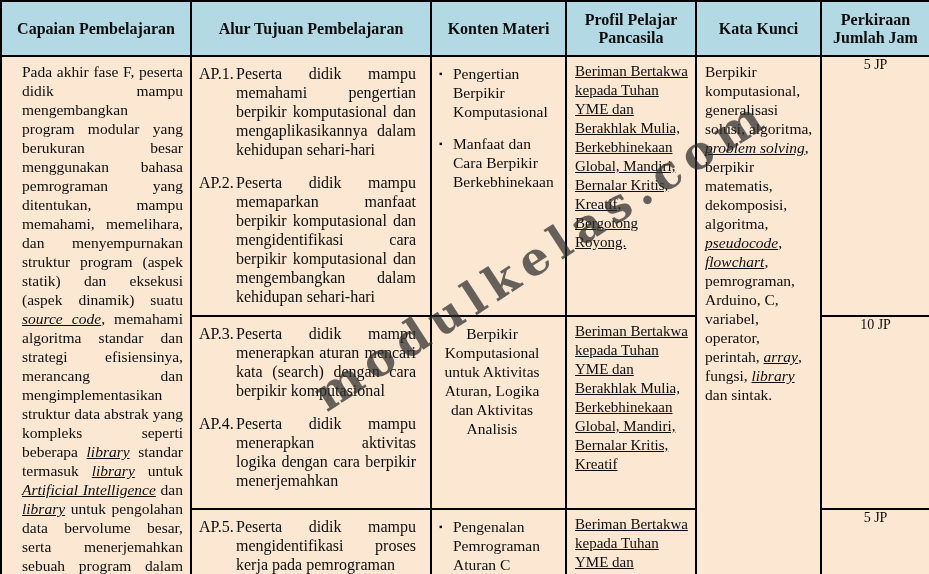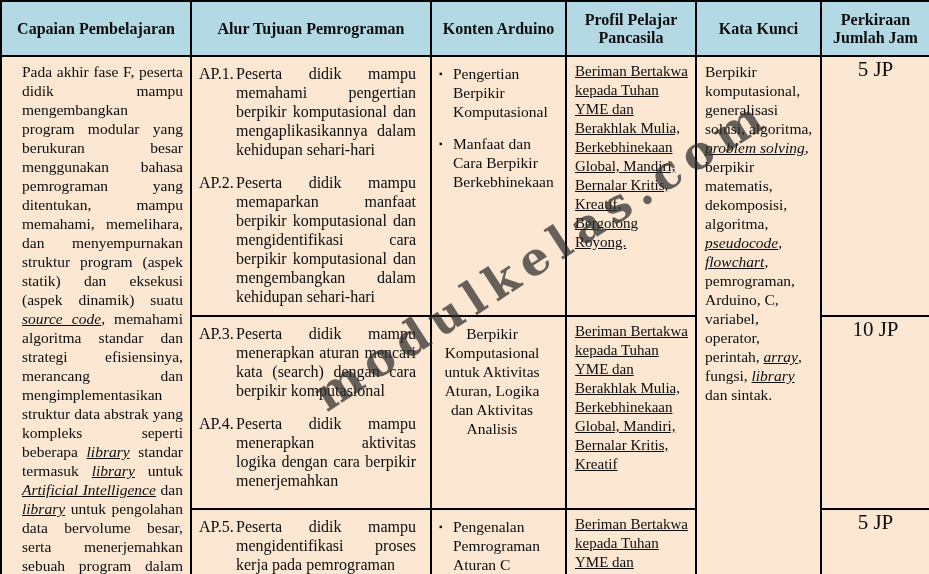--- a/index.html
+++ b/index.html
@@ -41,21 +41,21 @@
   .ap:last-child{margin-bottom:0;}
   .ap-label{flex:0 0 37px;}
   .ap-text{flex:1;text-align:justify;}
   .k-item{display:flex;margin:7px 0 13px 0;padding:0 4px 0 7px;font-size:15.5px;line-height:19px;}
   .k-bullet{flex:0 0 14px;font-size:10px;line-height:19px;}
   .k-plain{padding:7px 20px 0 7px;font-size:15.5px;line-height:19px;text-align:center;}
   .profil{font-size:15px;line-height:19px;text-decoration:underline;}
   .kata{font-size:15.5px;line-height:19px;}
   .jam-cell{
     text-align:center;
-    font-size:21px;
+    font-size:14px;
     padding-top:9px;
   }
   .watermark{
     position:absolute;
     left:318px;top:372px;
     transform:rotate(-33deg);
     transform-origin:left center;
     font-family:"DejaVu Serif", serif;
     font-weight:bold;
     font-size:46px;
@@ -76,22 +76,22 @@
       <col style="width:190px">
       <col style="width:240px">
       <col style="width:135px">
       <col style="width:130px">
       <col style="width:125px">
       <col style="width:109px">
     </colgroup>
     <thead>
       <tr class="r-head">
         <th>Capaian Pembelajaran</th>
-        <th>Alur Tujuan Pemrograman</th>
-        <th>Konten Arduino</th>
+        <th>Alur Tujuan Pembelajaran</th>
+        <th>Konten Materi</th>
         <th>Profil Pelajar Pancasila</th>
         <th>Kata Kunci</th>
         <th>Perkiraan Jumlah Jam</th>
       </tr>
     </thead>
     <tbody>
       <tr class="r1">
         <td rowspan="3">
           <div class="cell-pad capaian-text"><span>Pada akhir fase F, peserta didik mampu mengembangkan program modular yang berukuran besar menggunakan bahasa pemrograman yang ditentukan, mampu memahami, memelihara, dan menyempurnakan struktur program (aspek statik) dan eksekusi (aspek dinamik) suatu </span><span class="it">source code</span><span>, memahami algoritma standar dan strategi efisiensinya, merancang dan mengimplementasikan struktur data abstrak yang kompleks seperti beberapa </span><span class="it">library</span><span> standar termasuk </span><span class="it">library</span><span> untuk </span><span class="it">Artificial Intelligence</span><span> dan </span><span class="it">library</span><span> untuk pengolahan data bervolume besar, serta menerjemahkan sebuah program dalam satu bahasa yang sudah</span></div>
         </td>

